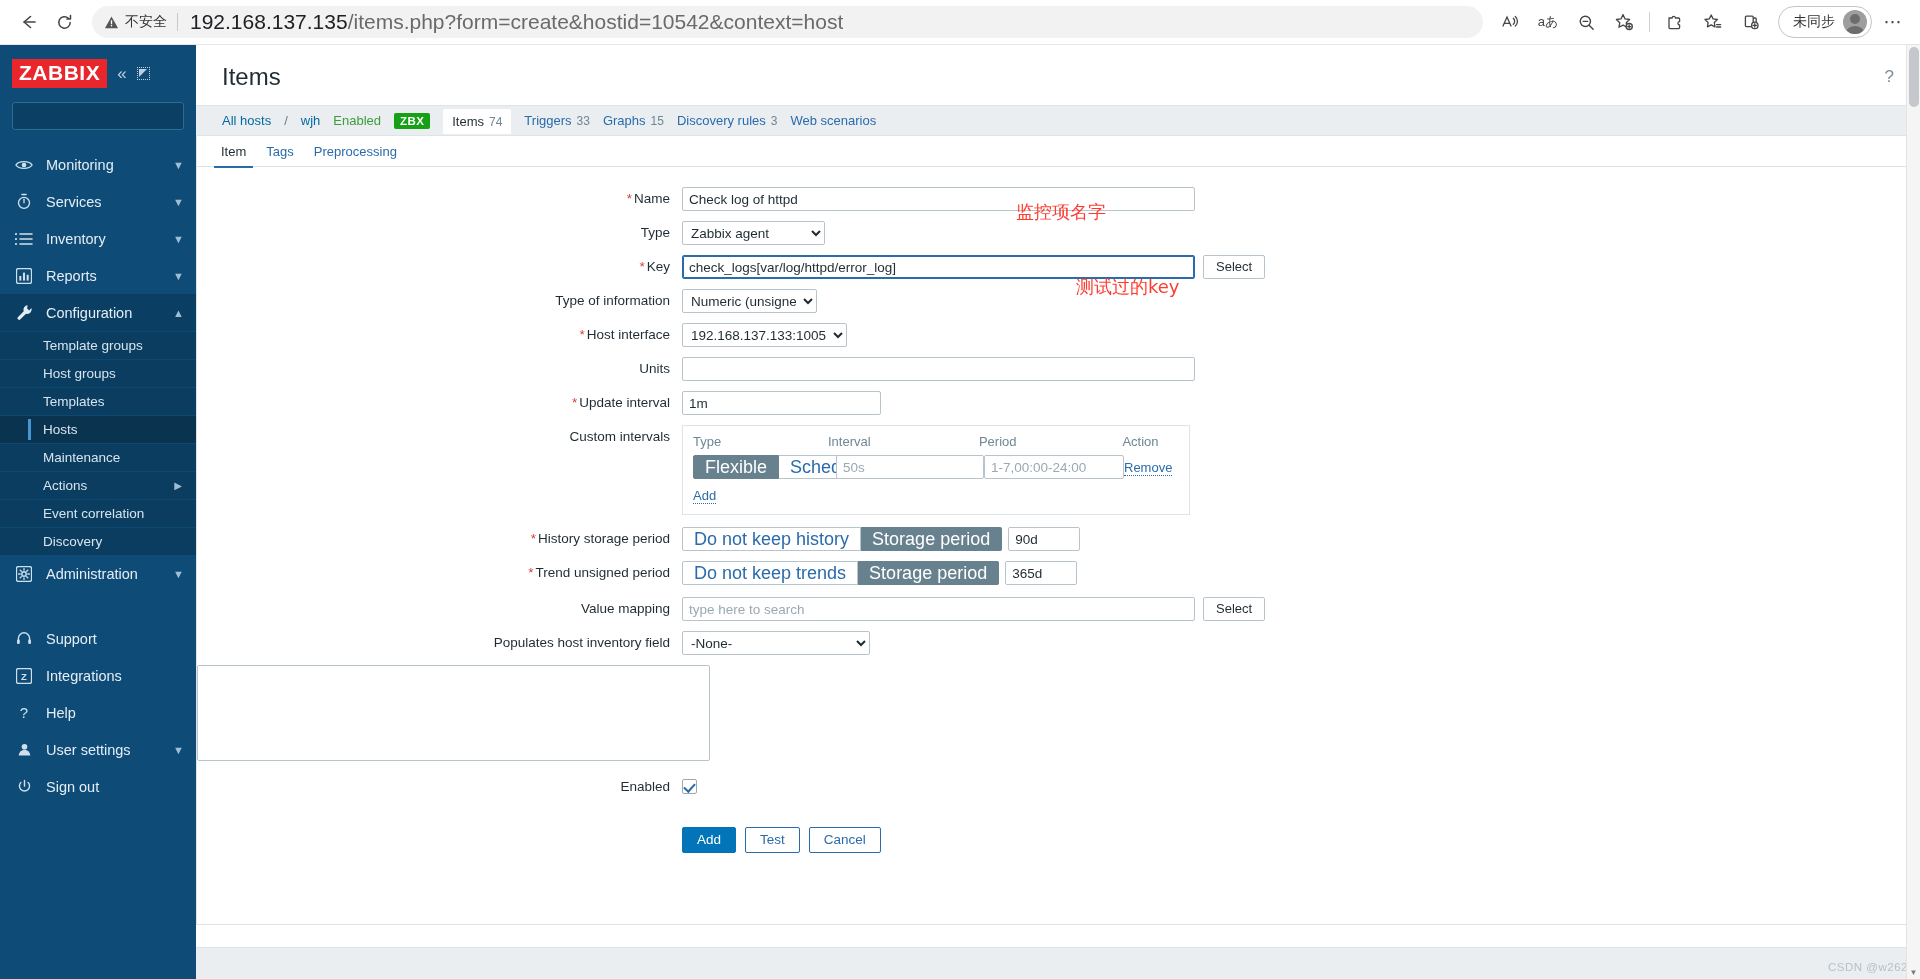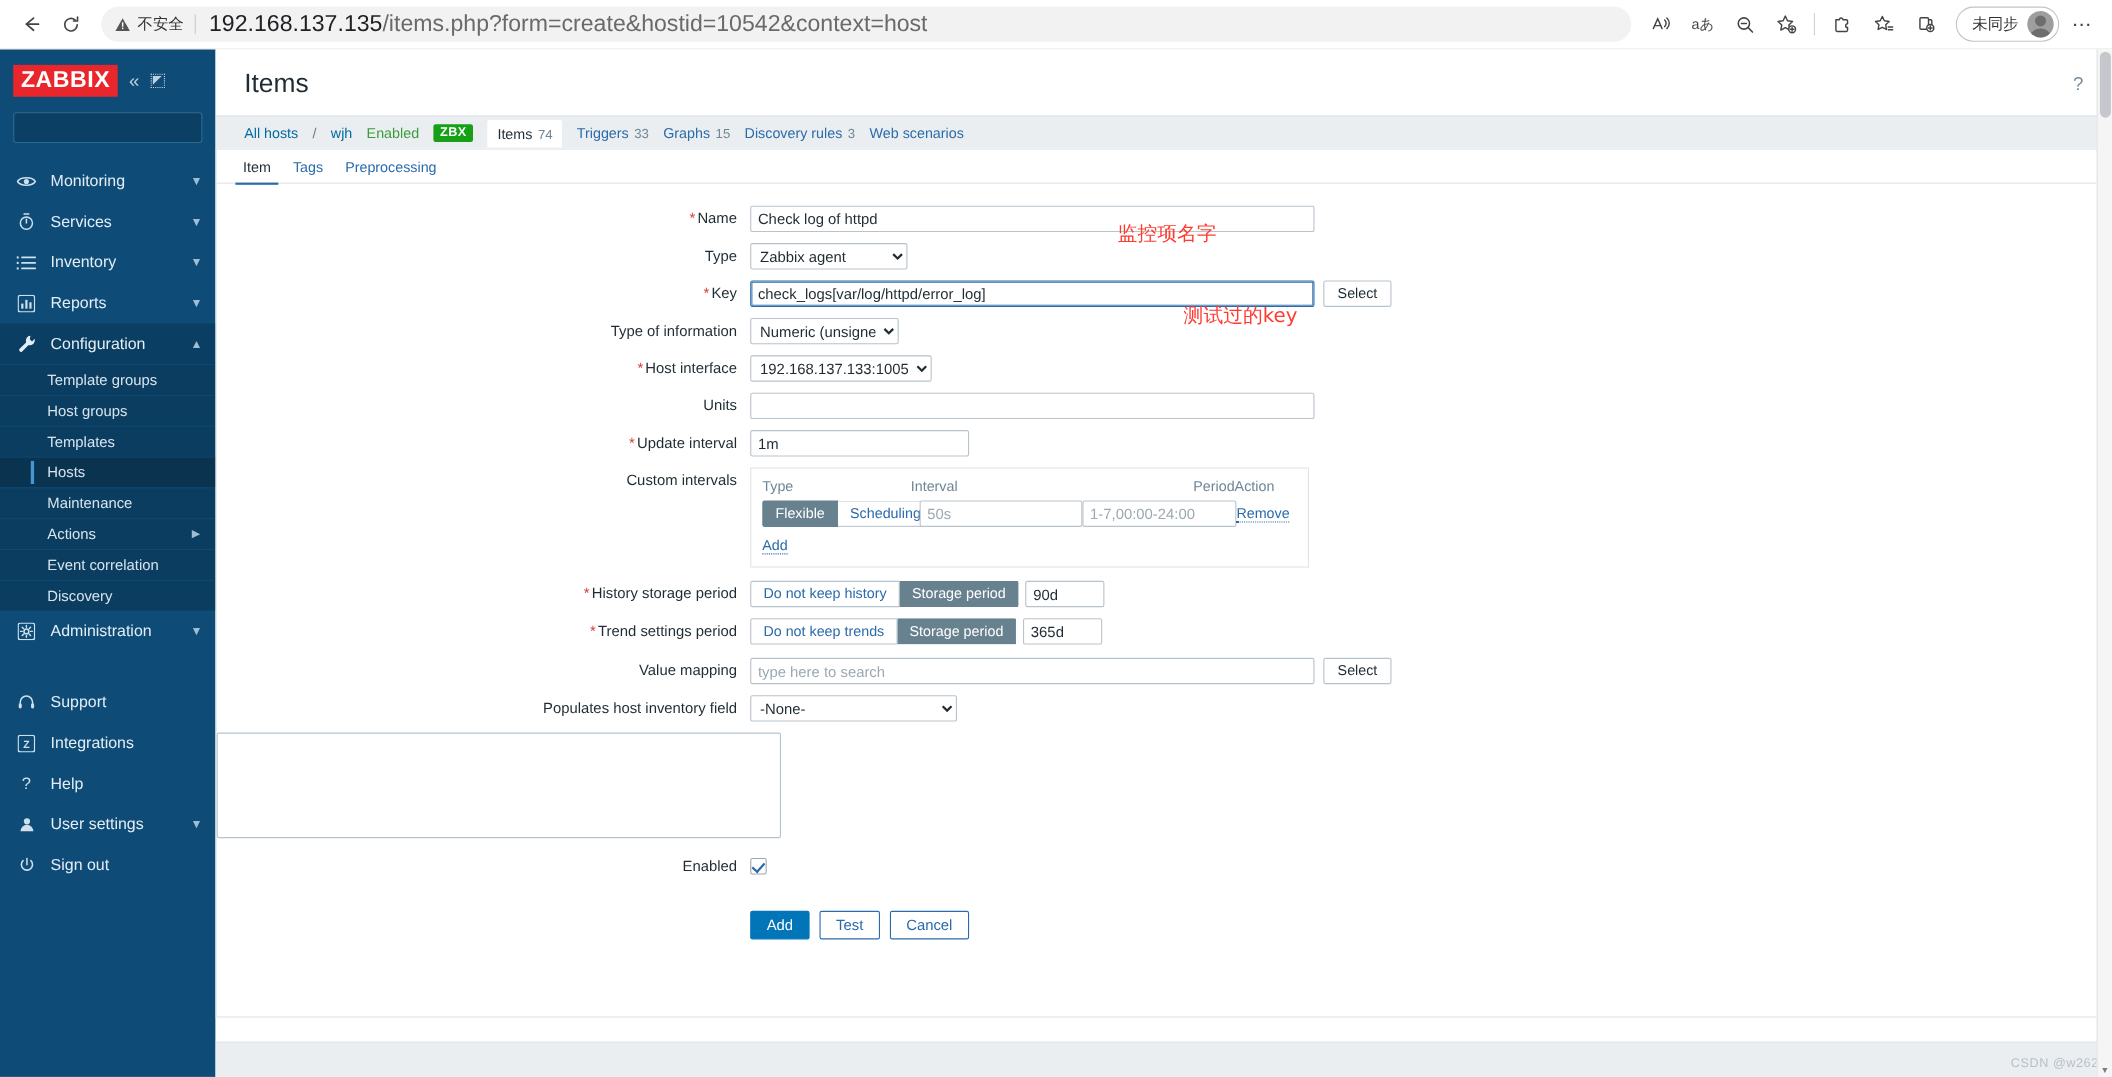--- a/index.html
+++ b/index.html
@@ -321,30 +321,30 @@
     width: 508px;
     padding: 8px 10px 10px 10px;
     background:#fff;
   }
   .ci-head {
     display:flex; font-size: 13px; color:#6e8796;
     padding-bottom: 6px;
   }
   .ci-head .c1 { width: 143px; }
   .ci-head .c2 { width: 160px; }
-  .ci-head .c3 { width: 152px; text-align: right; }
+  .ci-head .c3 { width: 152px; }
   .ci-head .c4 { width: 60px; }
   .ci-row { display:flex; align-items:center; }
   .ci-row .c1 { width: 143px; display:flex; }
   .ci-row .c2 { width: 160px; }
   .ci-row .c3 { width: 152px; }
   .ci-row .c4 { width: 60px; }
   .seg {
     height: 24px; display:flex; align-items:center; justify-content:center;
-    border:1px solid #b8c4cc; font-size: 13px; color:#2a6bab;
+    border:1px solid #b8c4cc; font-size: 18px; color:#2a6bab;
     background:#fff; padding: 0 10px; line-height:22px;
   }
   .seg.on { background:#68818f; border-color:#68818f; color:#fff; }
   .seg.left { border-radius: 2px 0 0 2px; }
   .seg.right { border-radius: 0 2px 2px 0; border-left: 0; }
   .ci-row input { width: 148px; }
   .ci-row input.per { width: 140px; }
   .lnk {
     color:#2a6bab; font-size: 13px;
     border-bottom: 1px dotted #2a6bab;
@@ -801,21 +801,21 @@
           <div class="fctl" style="gap:6px;">
             <div class="segset">
               <div class="seg left">Do not keep history</div>
               <div class="seg on right">Storage period</div>
             </div>
             <input class="txt w-sm" type="text" value="90d" style="">
           </div>
         </div>
 
         <div class="frow">
-          <div class="flabel"><span class="req">*</span><span>Trend settings period</span></div>
+          <div class="flabel"><span class="req">*</span><span>Trend unsigned period</span></div>
           <div class="fctl" style="gap:6px;">
             <div class="segset">
               <div class="seg left">Do not keep trends</div>
               <div class="seg on right">Storage period</div>
             </div>
             <input class="txt w-sm" type="text" value="365d" style="">
           </div>
         </div>
 
         <div class="frow" style="margin-top:12px;">

